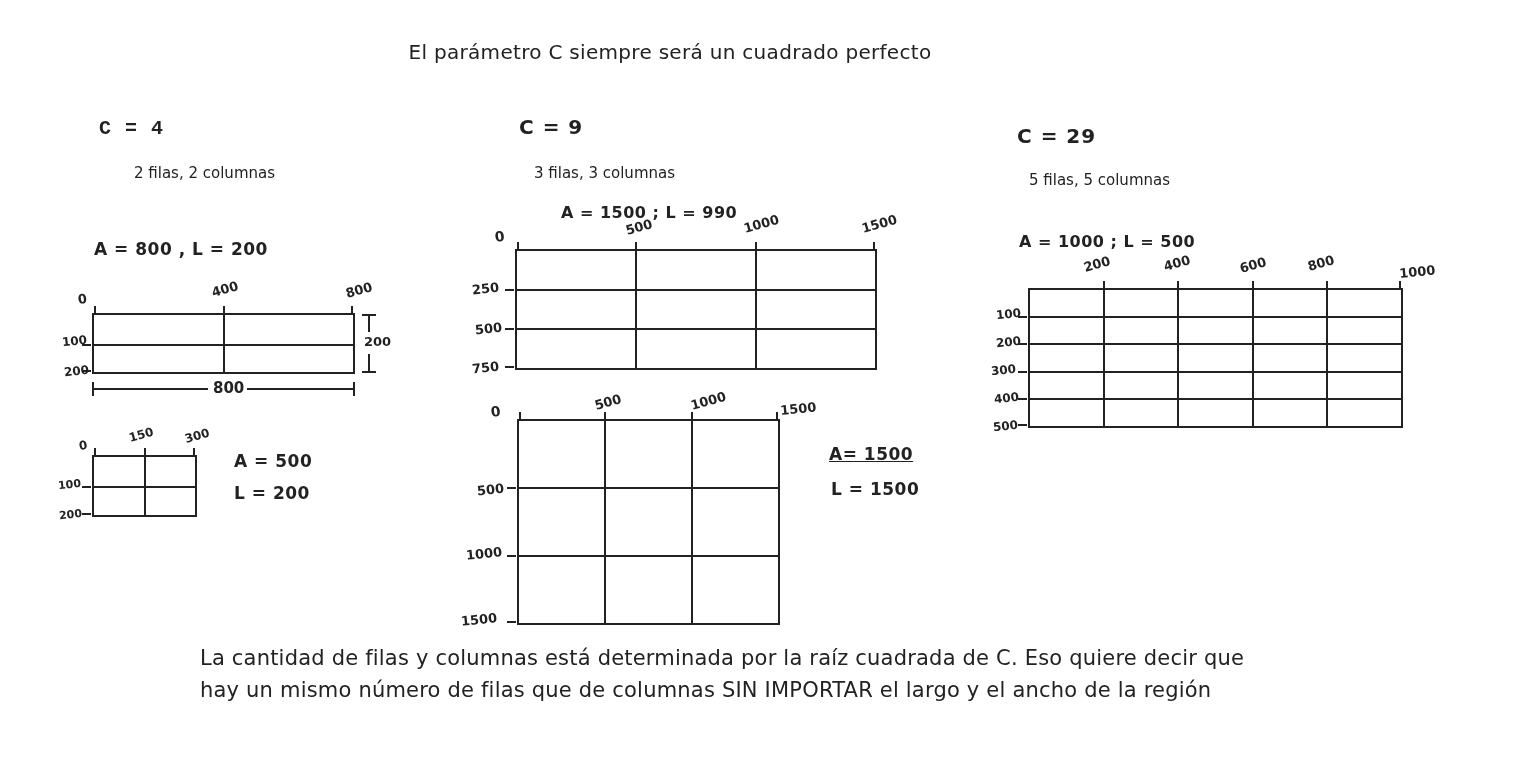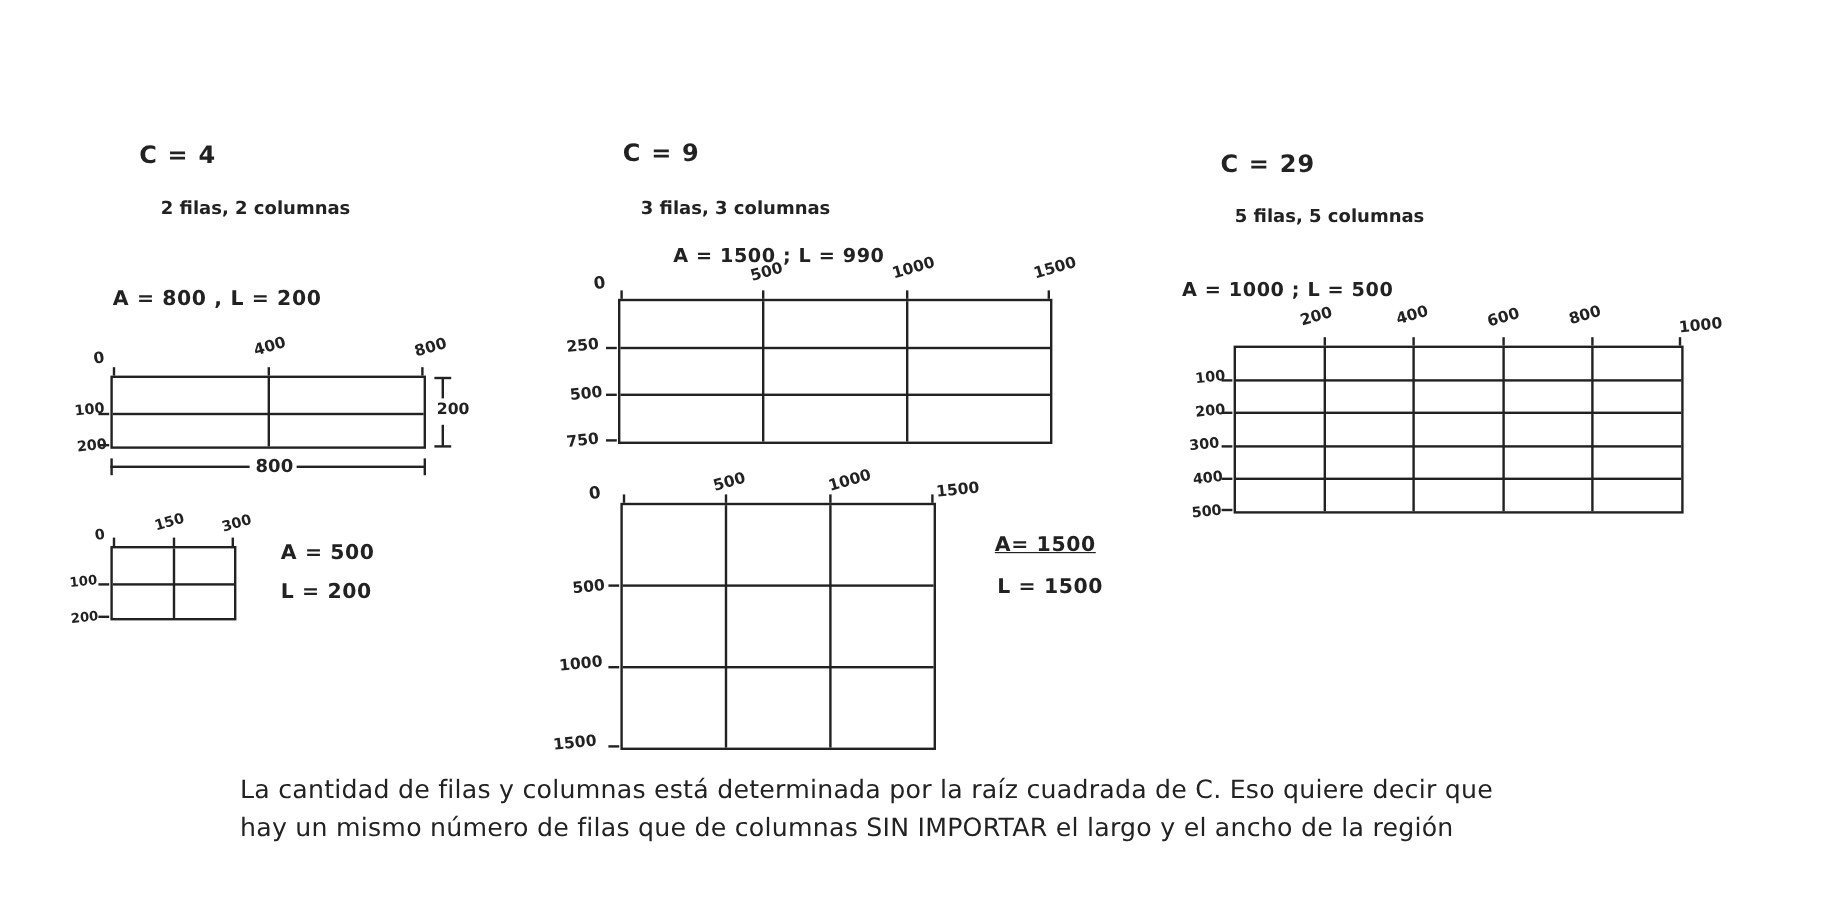--- a/index.html
+++ b/index.html
@@ -4,21 +4,21 @@
 <style>
   :root { --ink: #222; }
   * { margin:0; padding:0; box-sizing:border-box; }
   html,body { background:#fff; }
   body { font-family:"DejaVu Sans","Liberation Sans",sans-serif; color:var(--ink); }
   #canvas { position:relative; width:1532px; height:757px; background:#fff; overflow:hidden; }
 
   .title { position:absolute; left:400px; top:40px; width:540px; text-align:center;
            font-size:20px; letter-spacing:0.3px; }
   .c-label   { position:absolute; font-size:20px; font-weight:600; letter-spacing:1px; }
-  .subtitle  { position:absolute; font-size:15px;font-weight:bold; }
+  .subtitle  { position:absolute; font-size:15px; }
   .dims      { position:absolute; font-size:16px; font-weight:700; letter-spacing:0.5px; }
 
   .grid  { position:absolute; border:2px solid var(--ink); }
   .vline { position:absolute; top:0; bottom:0; width:2px; background:var(--ink); }
   .hline { position:absolute; left:0; right:0; height:2px; background:var(--ink); }
   .tickup { position:absolute; width:2px; height:7px; top:-9px; background:var(--ink); }
   .dashL  { position:absolute; width:9px; height:2px; background:var(--ink); }
 
   .xlab { position:absolute; font-size:13px; font-weight:700;
           transform:rotate(-16deg); transform-origin:left bottom; }
@@ -27,22 +27,23 @@
   .seg { position:absolute; background:var(--ink); }
   .side-label { position:absolute; font-size:17px; font-weight:700; letter-spacing:0.5px; }
 
   .footer-line { position:absolute; font-size:21px; letter-spacing:0.2px; }
 </style>
 </head>
 <body>
 
 <div id="canvas">
 
+  <div class="title">El parámetro C siempre será un cuadrado perfecto</div>
 
-  <div class="c-label" style="left:116px; top:117px;">C = 4</div>
+  <div class="c-label" style="left:99px; top:117px;font-family:Liberation Mono, monospace;">C = 4</div>
   <div class="subtitle" style="left:134px; top:164px;">2 filas, 2 columnas</div>
   <div class="dims" style="left:94px; top:239px; font-size:17px;">A = 800 ,   L = 200</div>
 
   <div class="grid" style="left:92px; top:313px; width:263px; height:61px;">
     <div class="vline" style="left:calc(50% - 1px);"></div>
     <div class="hline" style="top:calc(52% - 1px);"></div>
     <div class="tickup" style="left:0;"></div>
     <div class="tickup" style="left:calc(50% - 1px);"></div>
     <div class="tickup" style="left:calc(100% - 2px);"></div>
     <div class="dashL" style="left:-12px; top:calc(52% - 1px);"></div>
@@ -126,21 +127,21 @@
   <span class="xlab" style="left:693px; top:398px;">1000</span>
   <span class="xlab" style="left:781px; top:403px; transform:rotate(-6deg);">1500</span>
   <span class="ylab" style="left:477px; top:482px; font-size:13px;">500</span>
   <span class="ylab" style="left:466px; top:546px; font-size:13px;">1000</span>
   <span class="ylab" style="left:461px; top:612px; font-size:13px;">1500</span>
   <span class="side-label" style="left:829px; top:444px;text-decoration:underline;">A= 1500</span>
   <span class="side-label" style="left:831px; top:479px;">L = 1500</span>
 
   <div class="c-label" style="left:1017px; top:124px;">C = 29</div>
   <div class="subtitle" style="left:1029px; top:171px;">5 filas, 5 columnas</div>
-  <div class="dims" style="left:985px; top:232px;text-align:center;">A = 1000  ;   L = 500</div>
+  <div class="dims" style="left:1019px; top:232px;text-align:center;">A = 1000  ;   L = 500</div>
 
   <div class="grid" style="left:1028px; top:288px; width:375px; height:140px;">
     <div class="vline" style="left:calc(20% - 1px);"></div>
     <div class="vline" style="left:calc(40% - 1px);"></div>
     <div class="vline" style="left:calc(60% - 1px);"></div>
     <div class="vline" style="left:calc(80% - 1px);"></div>
     <div class="hline" style="top:calc(20% - 1px);"></div>
     <div class="hline" style="top:calc(40% - 1px);"></div>
     <div class="hline" style="top:calc(60% - 1px);"></div>
     <div class="hline" style="top:calc(80% - 1px);"></div>

